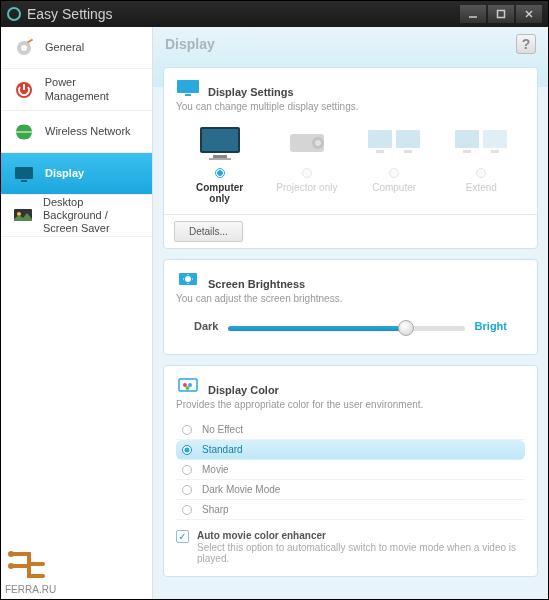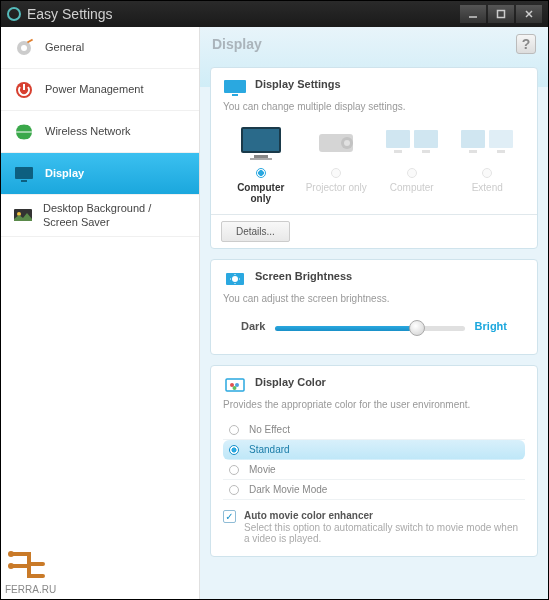--- a/index.html
+++ b/index.html
@@ -5,30 +5,30 @@
   * { box-sizing: border-box; margin: 0; padding: 0; }
   body { font-family: "Segoe UI", Tahoma, sans-serif; font-size: 11px; background: #fff; }
   .window { width: 549px; height: 600px; border: 1px solid #000; background: #fff; position: relative; overflow: hidden; }
   .titlebar { height: 26px; background: linear-gradient(#2a2a2a,#1a1a1a); color: #d0d0d0; display: flex; align-items: center; padding: 0 6px; font-size: 14px; }
   .titlebar-icon { width: 14px; height: 14px; border: 2px solid #5bb; border-radius: 50%; margin-right: 6px; }
   .titlebar-title { flex: 1; }
   .win-controls { display: flex; gap: 2px; }
   .win-btn { width: 26px; height: 18px; background: linear-gradient(#555,#333); display: flex; align-items: center; justify-content: center; color: #ccc; font-size: 10px; cursor: pointer; }
   .win-btn svg { width: 10px; height: 10px; }
   .body { display: flex; height: calc(100% - 26px); background: #f5f8fa; }
-  .sidebar { width: 199px; background: #fff; border-right: 1px solid #e0e0e0; }
+  .sidebar { width: 152px; background: #fff; border-right: 1px solid #e0e0e0; }
   .sidebar-item { display: flex; align-items: center; height: 42px; padding: 0 10px; color: #444; cursor: pointer; border-bottom: 1px solid #f0f0f0; font-size: 11px; }
   .sidebar-item.selected { background: linear-gradient(#3bc0f0,#1ba7dd); color: #fff; font-weight: bold; }
   .sidebar-item .icon { width: 26px; height: 26px; margin-right: 8px; display: flex; align-items: center; justify-content: center; }
   .sidebar-item .label { line-height: 1.2; }
   .main { flex: 1; background: linear-gradient(#e8f4fa,#d0edf7 60px,#e8f4fa 60px); overflow-y: auto; position: relative; }
   .main-header { height: 34px; display: flex; align-items: center; padding: 0 12px; color: #aab4bb; font-size: 14px; font-weight: bold; }
   .help-btn { margin-left: auto; width: 20px; height: 20px; background: linear-gradient(#f5f5f5,#ddd); border: 1px solid #bbb; border-radius: 3px; display: flex; align-items: center; justify-content: center; color: #888; cursor: pointer; }
   .panel { background: #fff; border: 1px solid #cfe3ec; border-radius: 4px; margin: 6px 10px 10px 10px; padding: 10px 12px 12px 12px; position: relative; }
-  .panel-title { display: flex; align-items: flex-start; font-weight: bold; color: #444; font-size: 11px; margin-bottom: 3px; }
+  .panel-title { display: flex; align-items: flex-end; font-weight: bold; color: #444; font-size: 11px; margin-bottom: 3px; }
   .panel-title .picon { width: 24px; height: 20px; margin-right: 8px; display: flex; align-items: center; justify-content: center; }
   .panel-subtitle { color: #999; font-size: 10px; margin-bottom: 10px; }
   .display-options { display: flex; justify-content: space-around; margin: 6px 0 2px 0; }
   .disp-opt { text-align: center; width: 70px; cursor: pointer; }
   .disp-opt .thumb { height: 42px; display: flex; align-items: center; justify-content: center; margin-bottom: 4px; }
   .disp-opt.inactive .thumb { opacity: 0.35; }
   .disp-opt .radio { width: 10px; height: 10px; border-radius: 50%; border: 1px solid #bbb; margin: 0 auto 4px auto; background: #f5f5f5; }
   .disp-opt.selected .radio { background: radial-gradient(circle,#2aa8e0 45%,#fff 55%); border-color: #2aa8e0; }
   .disp-opt.inactive .radio { opacity: 0.4; }
   .disp-opt .olabel { font-size: 10px; color: #333; font-weight: bold; }
@@ -259,20 +259,24 @@
             <span>Standard</span>
           </div>
           <div class="color-opt">
             <div class="cradio"></div>
             <span>Movie</span>
           </div>
           <div class="color-opt">
             <div class="cradio"></div>
             <span>Dark Movie Mode</span>
           </div>
+          <div class="color-opt">
+            <div class="cradio"></div>
+            <span>Sharp</span>
+          </div>
         </div>
         <div class="auto-enhance">
           <div class="checkbox">✓</div>
           <div class="auto-text">
             <div class="atitle">Auto movie color enhancer</div>
             <div class="adesc">Select this option to automatically switch to movie mode when a video is played.</div>
           </div>
         </div>
       </div>
     </div>

